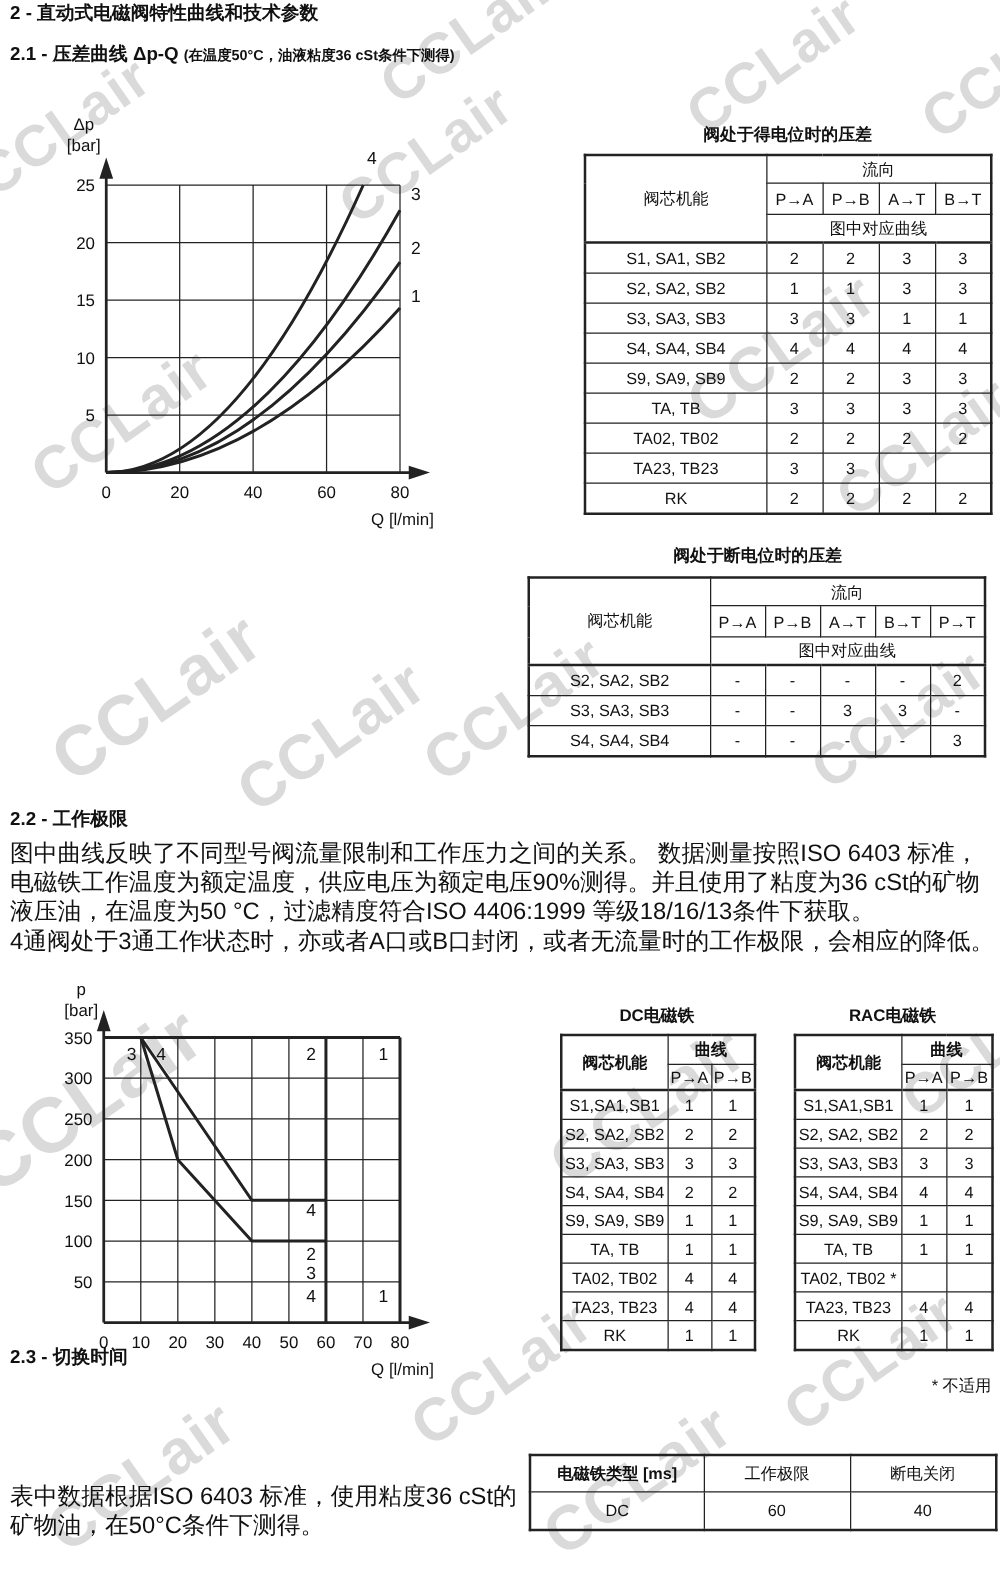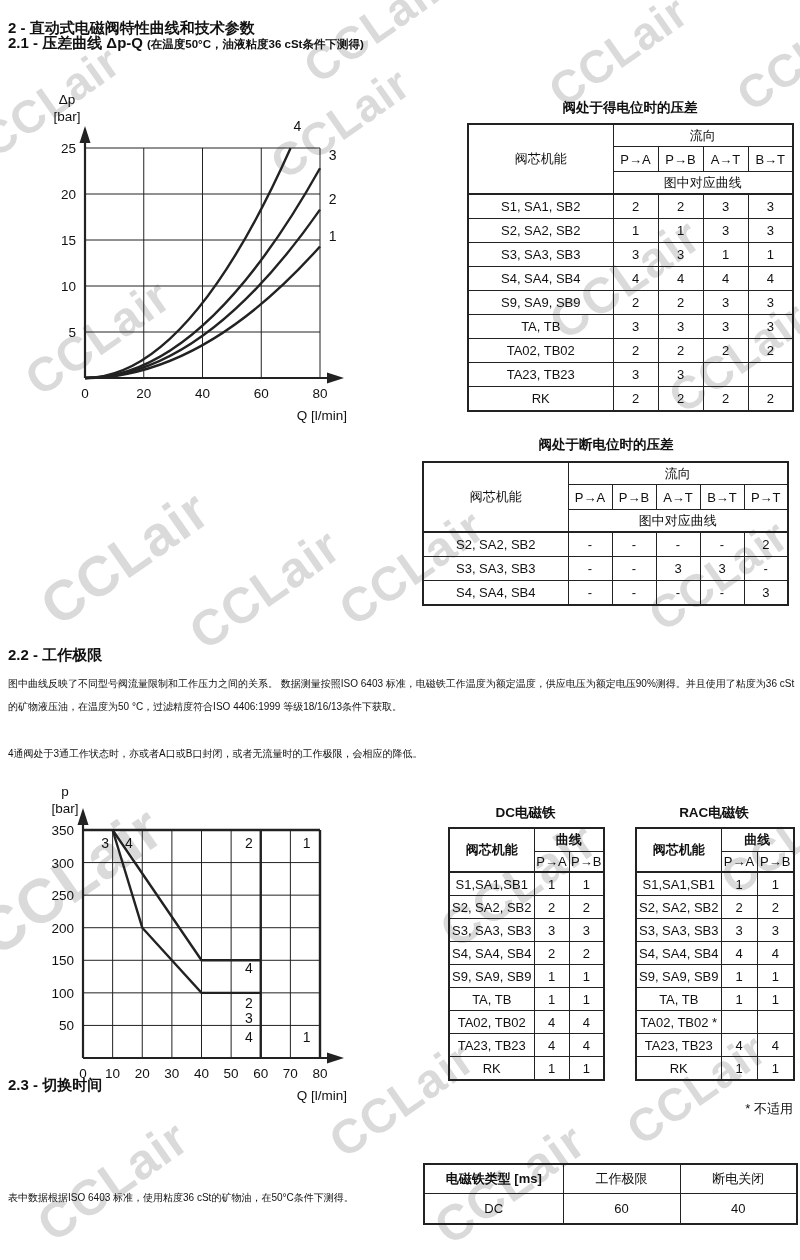--- a/index.html
+++ b/index.html
@@ -7,21 +7,21 @@
         font-family:"Liberation Sans","DejaVu Sans",sans-serif;color:#111;}
   
   #wm{position:absolute;inset:0;z-index:0;}
   .wm{position:absolute;font-weight:700;color:#dadada;transform:rotate(-35deg);
       letter-spacing:1px;white-space:nowrap;user-select:none;}
   
   .ly{position:absolute;z-index:1;background:transparent;}
   h1.doc-title{font-size:15px;font-weight:700;margin:0;}
   .sec-head{font-size:15px;font-weight:700;}
   .sec-note{font-size:11.5px;font-weight:700;margin-left:4px;}
-  .para{font-size:10px;line-height:23px;}
+  .para{font-size:19px;line-height:23px;}
   .tbl-title{font-size:13.5px;font-weight:700;text-align:center;}
   table{border-collapse:collapse;table-layout:fixed;background:transparent;}
   table.dt{border:2px solid #222;}
   table.dt td{border:1px solid #222;font-size:13px;text-align:center;
               padding:0;overflow:hidden;background:transparent;}
   td.name{text-align:left;padding-left:9px;}
   .t-press tr.r-group td{height:21px;}
   .t-press tr.r-cols td{height:24px;}
   .t-press tr.r-sub td{height:21px;}
   .t-press tr.r-data td{height:23px;}
@@ -59,21 +59,21 @@
       <span class="wm" style="left: 180px; top: 560px; font-size: 50px;">CCLair</span>
       <span class="wm" style="left: -35px; top: 845px; font-size: 62px;">CCLair</span>
       <span class="wm" style="left: 430px; top: 855px; font-size: 52px;">CCLair</span>
       <span class="wm" style="left: 712px; top: 812px; font-size: 46px;">CCLair</span>
       <span class="wm" style="left: 320px; top: 1072px; font-size: 48px;">CCLair</span>
       <span class="wm" style="left: 618px; top: 1062px; font-size: 46px;">CCLair</span>
       <span class="wm" style="left: 28px; top: 1152px; font-size: 50px;">CCLair</span>
       <span class="wm" style="left: 425px; top: 1155px; font-size: 50px;">CCLair</span>
     </div>
 
-  <h1 class="ly doc-title" style="left:8px;top:19px;text-align:right;">2 - 直动式电磁阀特性曲线和技术参数</h1>
+  <h1 class="ly doc-title" style="left:8px;top:1px;text-align:right;">2 - 直动式电磁阀特性曲线和技术参数</h1>
 
   <div class="ly sec-head" style="left:8px;top:34px;">
     <span>2.1 - 压差曲线 Δp-Q</span><span class="sec-note">(在温度50°C，油液粘度36 cSt条件下测得)</span>
   </div>
 
   <svg id="chart1" class="ly" style="left:10px;top:84px;" width="345" height="340">
       <line x1="133.75" y1="294" x2="133.75" y2="64" stroke="#222" stroke-width="1"></line>
       <line x1="192.5" y1="294" x2="192.5" y2="64" stroke="#222" stroke-width="1"></line>
       <line x1="251.25" y1="294" x2="251.25" y2="64" stroke="#222" stroke-width="1"></line>
       <line x1="310" y1="294" x2="310" y2="64" stroke="#222" stroke-width="1"></line>

